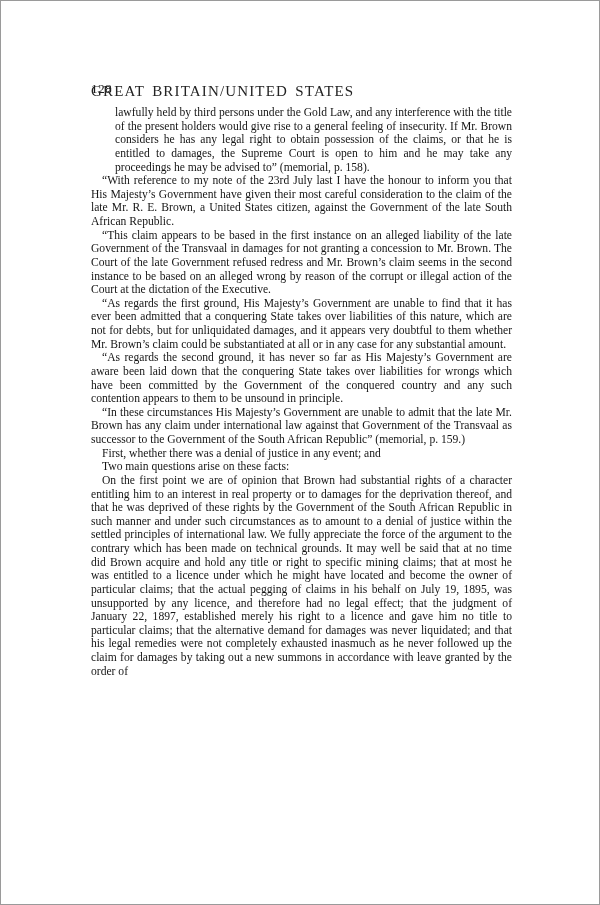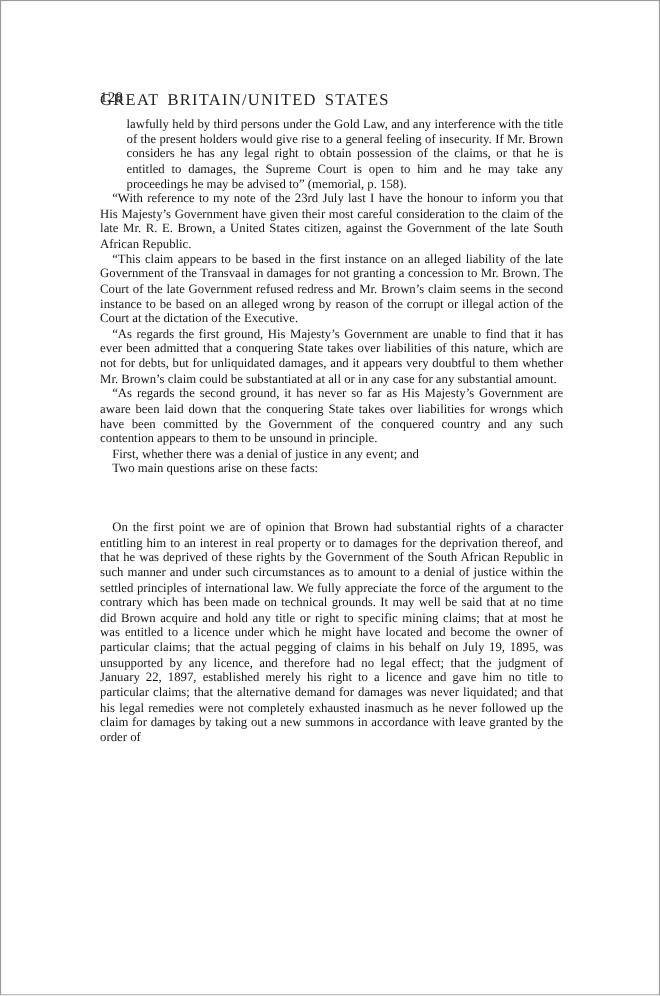--- a/index.html
+++ b/index.html
@@ -64,37 +64,37 @@
   .body-text p {
     margin: 0;
     text-indent: 11px;
   }
   .body-text p.noindent {
     text-indent: 0;
     margin-left: 24px;
   }
   .body-text p:last-child {
     text-align: justify;
-    margin-top: 40px;
   }
 </style>
 </head>
 <body>
 
 <div class="page">
 
   <div class="page-header">
     <span class="folio">128</span>
     <span class="running-head">GREAT BRITAIN/UNITED STATES</span>
   </div>
 
   <div class="body-text">
       <p class="noindent">lawfully held by third persons under the Gold Law, and any interference with the title of the present holders would give rise to a general feeling of insecurity. If Mr. Brown considers he has any legal right to obtain possession of the claims, or that he is entitled to damages, the Supreme Court is open to him and he may take any proceedings he may be advised to” (memorial, p. 158).</p>
       <p>“With reference to my note of the 23rd July last I have the honour to inform you that His Majesty’s Government have given their most careful consideration to the claim of the late Mr. R. E. Brown, a United States citizen, against the Government of the late South African Republic.</p>
       <p>“This claim appears to be based in the first instance on an alleged liability of the late Government of the Transvaal in damages for not granting a concession to Mr. Brown. The Court of the late Government refused redress and Mr. Brown’s claim seems in the second instance to be based on an alleged wrong by reason of the corrupt or illegal action of the Court at the dictation of the Executive.</p>
       <p>“As regards the first ground, His Majesty’s Government are unable to find that it has ever been admitted that a conquering State takes over liabilities of this nature, which are not for debts, but for unliquidated damages, and it appears very doubtful to them whether Mr. Brown’s claim could be substantiated at all or in any case for any substantial amount.</p>
       <p>“As regards the second ground, it has never so far as His Majesty’s Government are aware been laid down that the conquering State takes over liabilities for wrongs which have been committed by the Government of the conquered country and any such contention appears to them to be unsound in principle.</p>
+      <p>“In these circumstances His Majesty’s Government are unable to admit that the late Mr. Brown has any claim under international law against that Government of the Transvaal as successor to the Government of the South African Republic” (memorial, p. 159.)</p>
       <p>First, whether there was a denial of justice in any event; and</p>
       <p>Two main questions arise on these facts:</p>
       <p>On the first point we are of opinion that Brown had substantial rights of a character entitling him to an interest in real property or to damages for the deprivation thereof, and that he was deprived of these rights by the Government of the South African Republic in such manner and under such circumstances as to amount to a denial of justice within the settled principles of international law. We fully appreciate the force of the argument to the contrary which has been made on technical grounds. It may well be said that at no time did Brown acquire and hold any title or right to specific mining claims; that at most he was entitled to a licence under which he might have located and become the owner of particular claims; that the actual pegging of claims in his behalf on July 19, 1895, was unsupported by any licence, and therefore had no legal effect; that the judgment of January 22, 1897, established merely his right to a licence and gave him no title to particular claims; that the alternative demand for damages was never liquidated; and that his legal remedies were not completely exhausted inasmuch as he never followed up the claim for damages by taking out a new summons in accordance with leave granted by the order of</p>
     </div>
 
 </div>
 
 </body></html>

